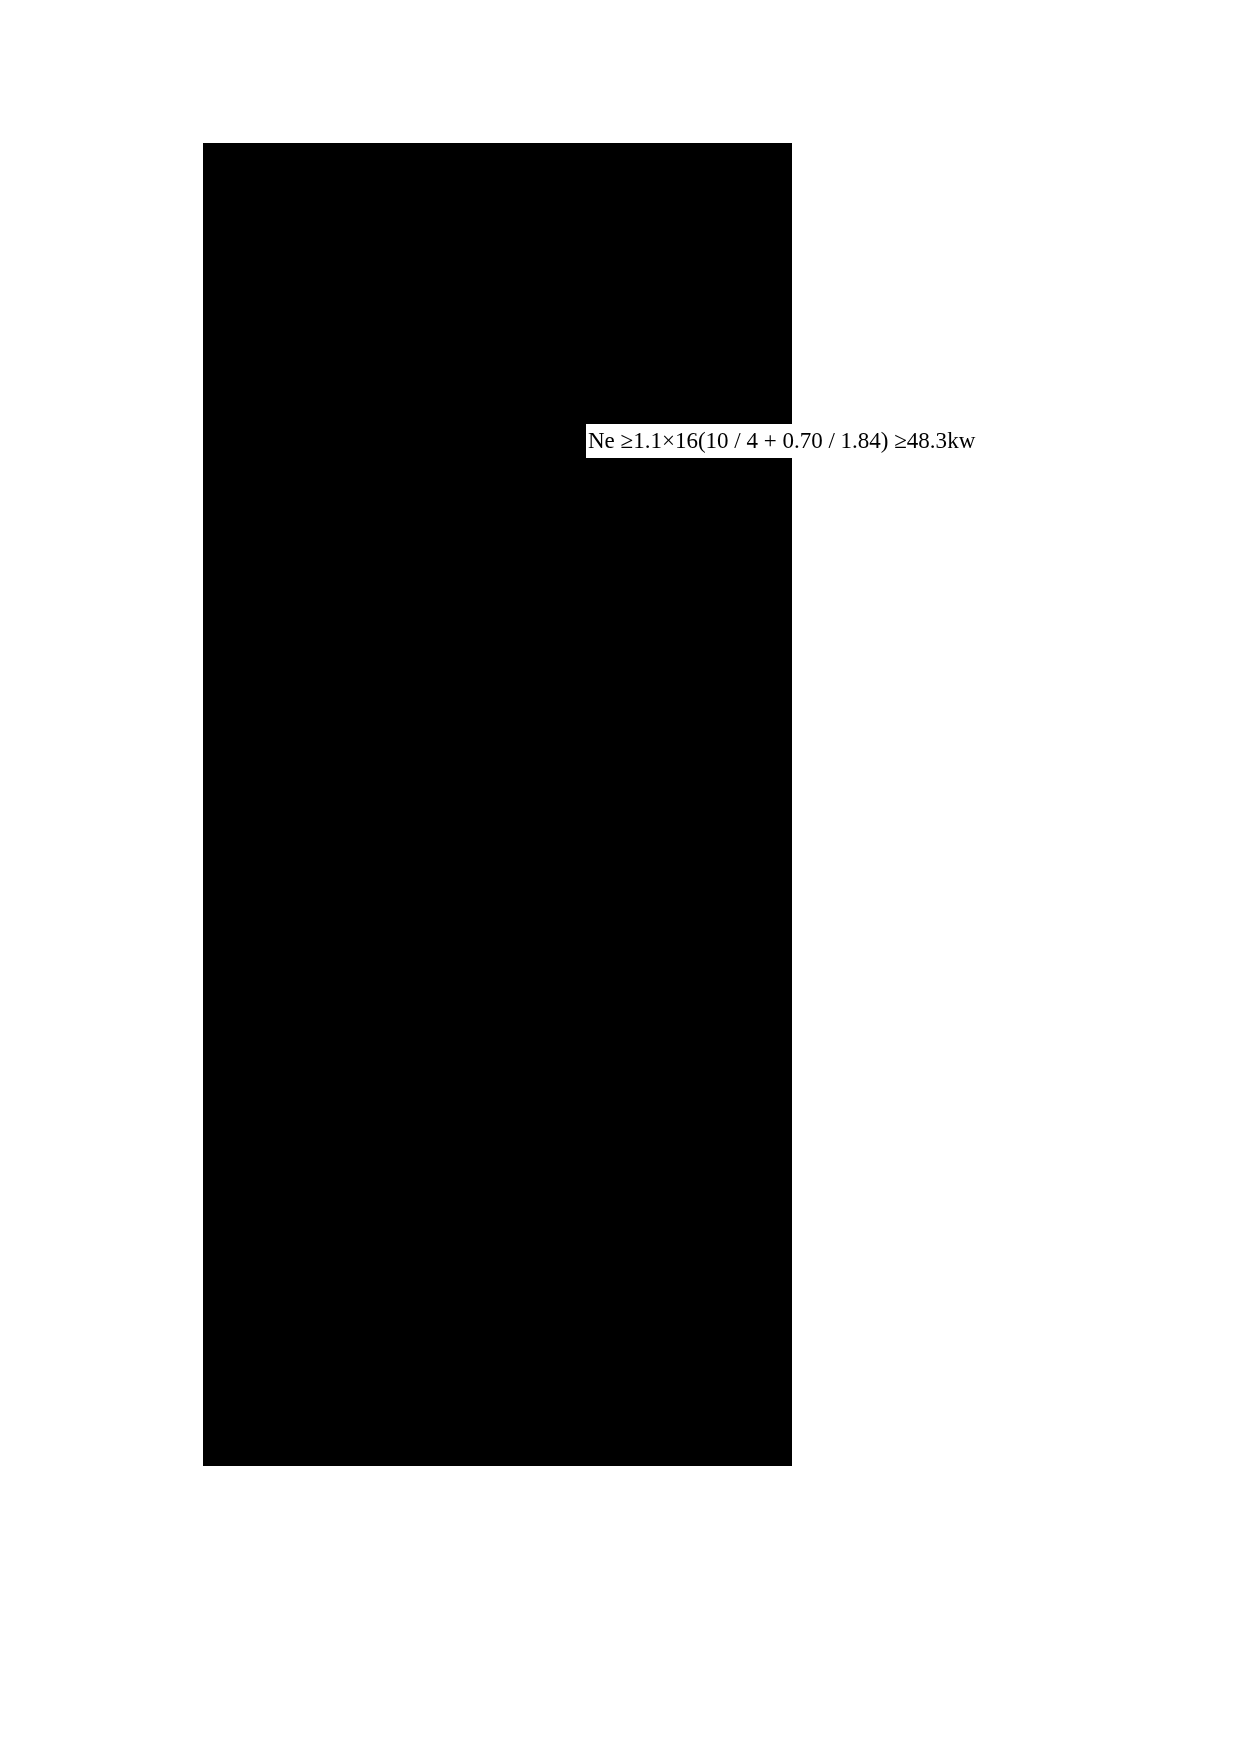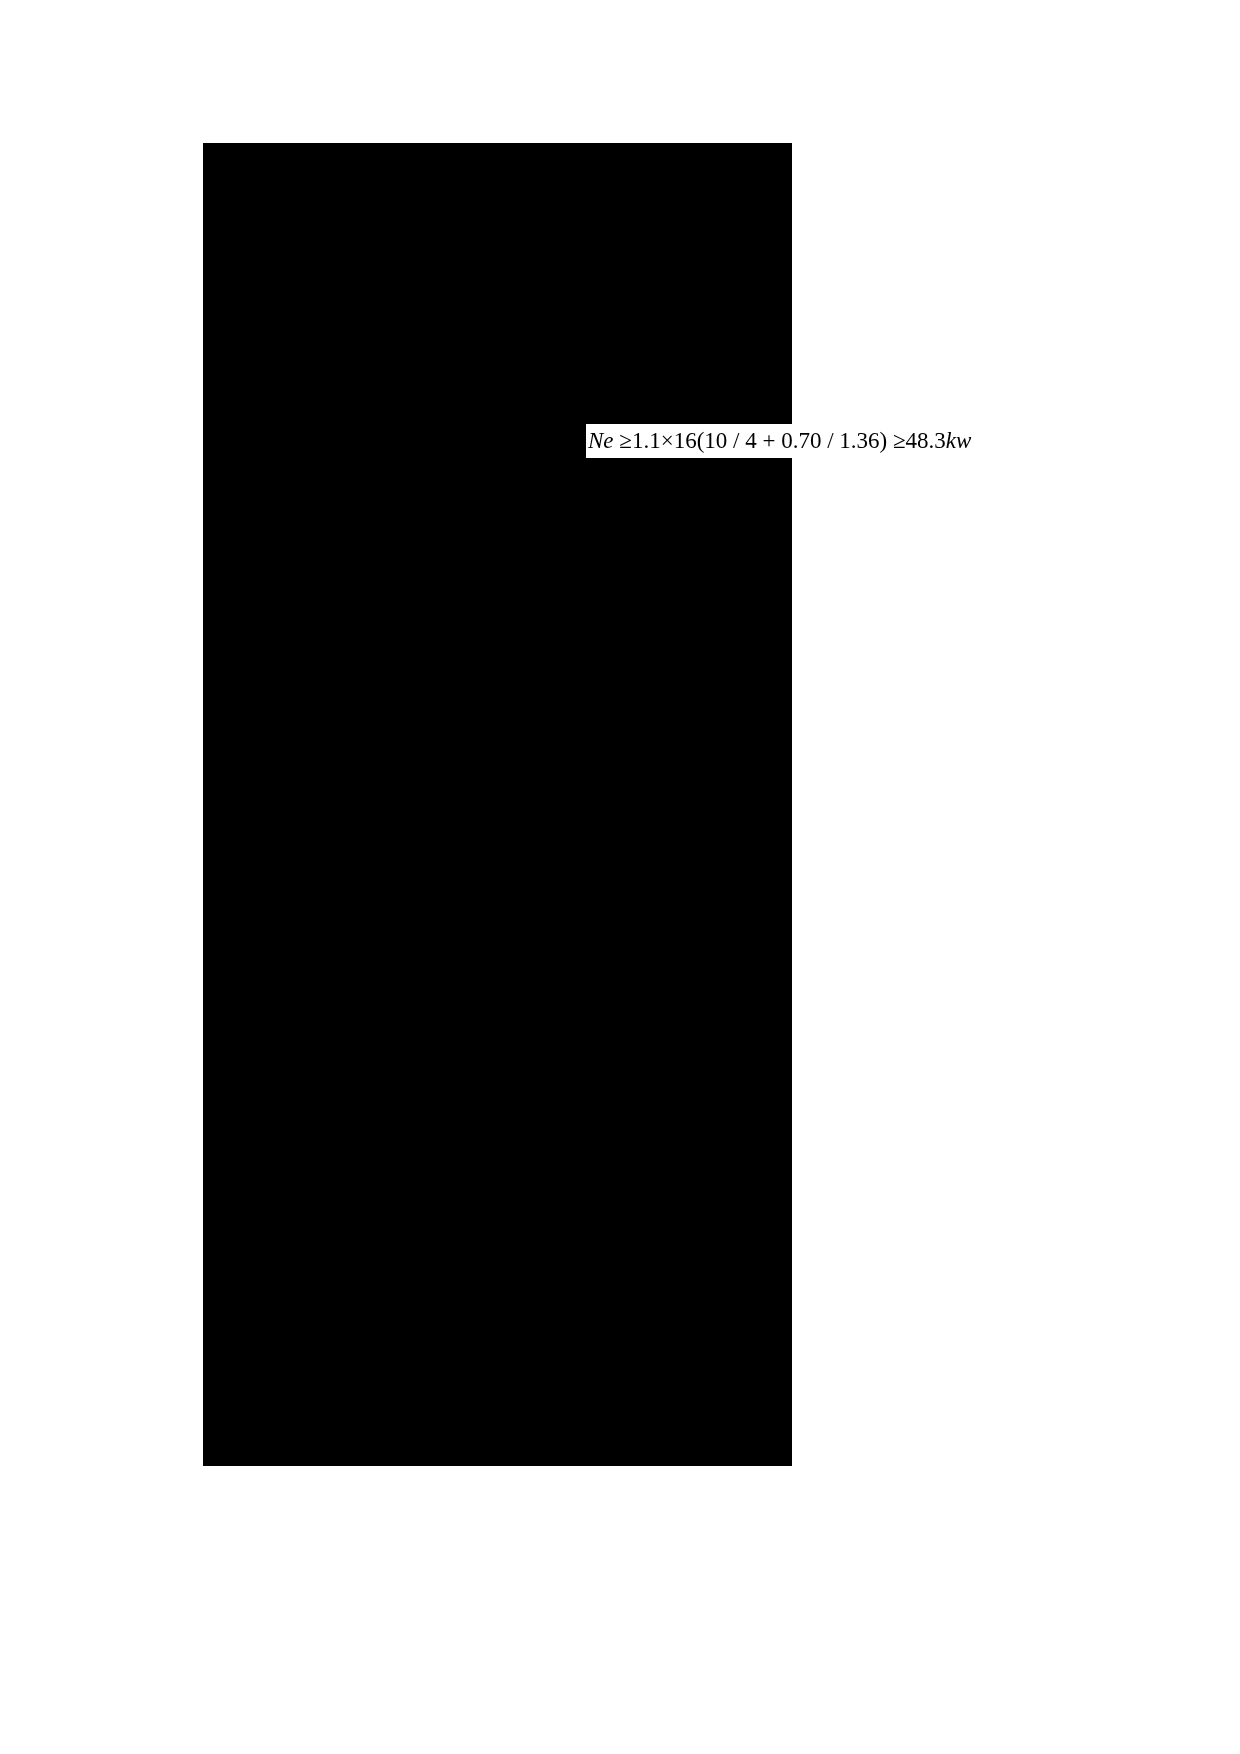--- a/index.html
+++ b/index.html
@@ -38,29 +38,28 @@
   }
   .formula {
     font-family: "Liberation Serif", "DejaVu Serif", serif;
     font-size: 23px;
     line-height: 30px;
     color: #000000;
     white-space: nowrap;
     letter-spacing: 0px;
   }
   .formula .var {
-    font-style: italic;
   }
 </style>
 </head>
 <body>
 
 <div class="page">
 
   <div class="black-panel">
 
     <div class="formula-box">
-      <span class="formula"><span class="var">Ne</span><span> ≥1.1×16(10 / 4 + 0.70 / 1.36) ≥48.3</span><span class="var">kw</span></span>
+      <span class="formula"><span class="var">Ne</span><span> ≥1.1×16(10 / 4 + 0.70 / 1.84) ≥48.3</span><span class="var">kw</span></span>
     </div>
 
   </div>
 
 </div>
 
 </body></html>

